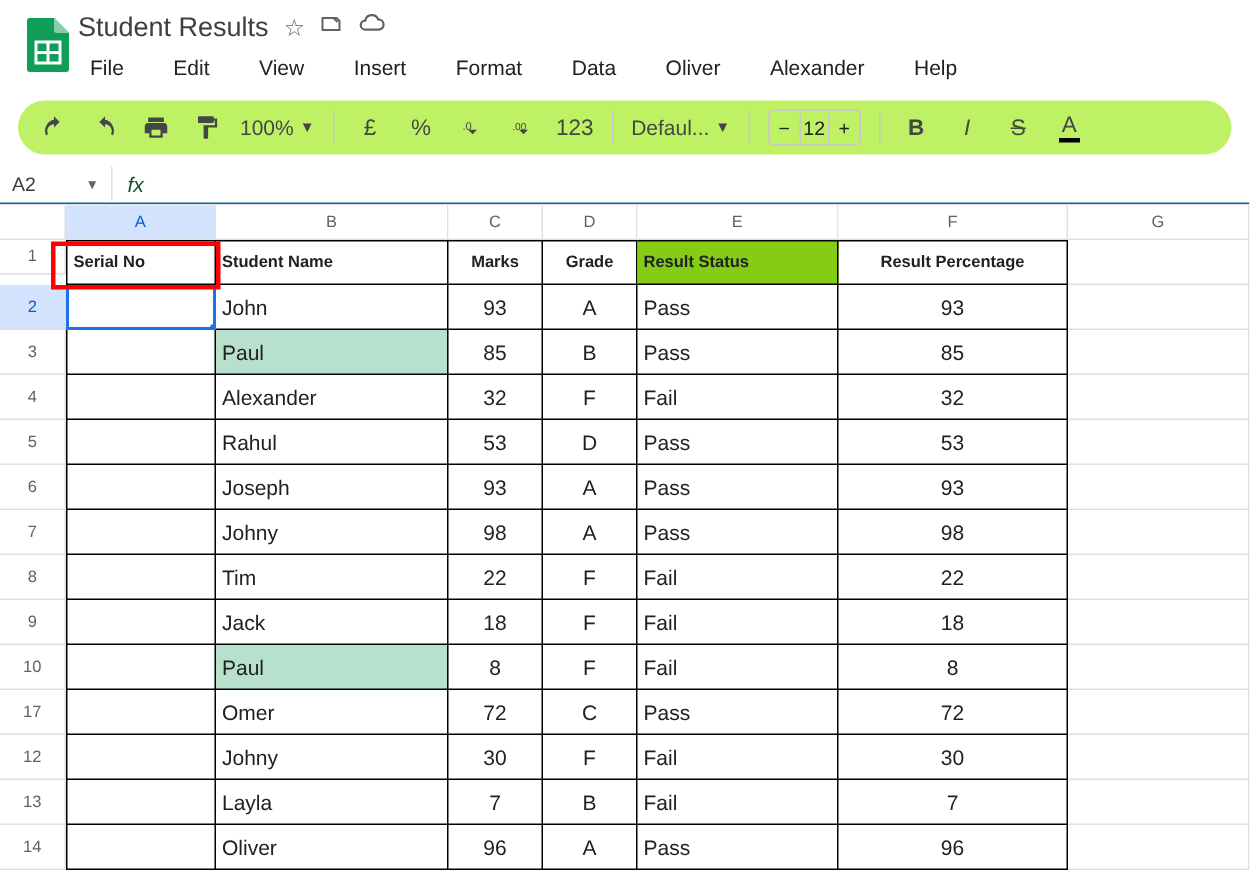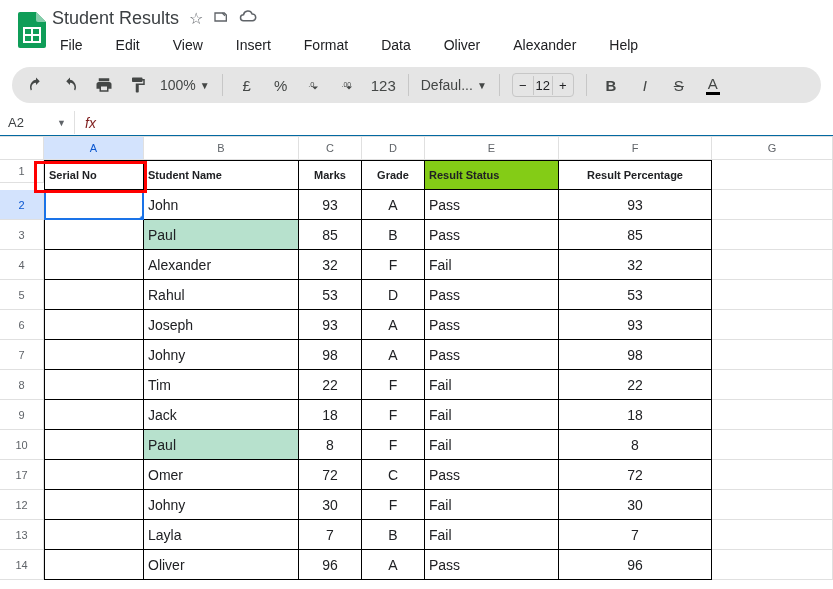--- a/index.html
+++ b/index.html
@@ -10,36 +10,36 @@
 .logo { width: 40px; height: 40px; display: flex; align-items: center; justify-content: center; margin-top: 2px; }
 .logo svg { width: 28px; height: 36px; }
 .title-area { flex: 1; }
 .title-row { display: flex; align-items: center; gap: 10px; }
 .doc-title { font-size: 18px; color: #3c4043; font-weight: 400; }
 .tb-icon { color: #5f6368; font-size: 16px; cursor: pointer; }
 .menu-bar { display: flex; gap: 17px; margin-top: 4px; }
 .menu-item { padding: 4px 8px; font-size: 14px; color: #202124; cursor: pointer; border-radius: 4px; }
 
 
-.toolbar { margin: 10px 12px 0 12px; background: #e5e5e5; border-radius: 24px; padding: 6px 12px; display: flex; align-items: center; gap: 10px; }
+.toolbar { margin: 10px 12px 0 12px; background: #bef264; border-radius: 24px; padding: 6px 12px; display: flex; align-items: center; gap: 10px; }
 .tbtn { color: #444746; cursor: pointer; display: flex; align-items: center; justify-content: center; min-width: 24px; height: 24px; font-size: 15px; }
 .tbtn svg { width: 18px; height: 18px; fill: #444746; }
 .zoom { display: flex; align-items: center; gap: 4px; font-size: 14px; color: #444746; }
 .zoom .caret { font-size: 10px; }
 .sep { width: 1px; height: 22px; background: #c7c7c7; margin: 0 2px; }
 .font-sel { display: flex; align-items: center; gap: 4px; font-size: 14px; color: #444746; cursor: pointer; }
 .size-box { display: flex; align-items: center; border: 1px solid #c7c7c7; border-radius: 4px; height: 24px; }
 .size-box span { width: 20px; text-align: center; cursor: pointer; }
 .size-val { border-left: 1px solid #c7c7c7; border-right: 1px solid #c7c7c7; width: 30px; text-align: center; font-size: 13px; padding: 2px 0; }
 
 
 .formula-bar { display: flex; align-items: flex-start; border-bottom: 1px solid #0369a1; margin-top: 8px; }
 .name-box { width: 75px; display: flex; align-items: center; justify-content: space-between; padding: 4px 8px; font-size: 13px; color: #3c4043; border-right: 1px solid #e0e0e0; }
 .name-box .caret { font-size: 9px; color: #5f6368; }
-.fx { padding: 4px 10px; color: #7f1d1d; font-style: italic; font-size: 14px; }
+.fx { padding: 4px 10px; color: #14532d; font-style: italic; font-size: 14px; }
 .formula-input { flex: 1; height: 24px; }
 
 
 .grid { display: grid; grid-template-columns: 44px 100px 155px 63px 63px 134px 153px 121px; border-top: 1px solid #e0e0e0; position: relative; }
 .col-hdr, .row-hdr { background: #fff; color: #5f6368; font-size: 11px; display: flex; align-items: center; justify-content: center; border-right: 1px solid #e0e0e0; border-bottom: 1px solid #e0e0e0; height: 23px; }
 .col-hdr { height: 23px; }
 .corner { background: #fff; border-right: 1px solid #e0e0e0; border-bottom: 1px solid #e0e0e0; }
 .col-hdr.sel { background: #d3e3fd; color: #0b57d0; }
 .row-hdr.sel { background: #d3e3fd; color: #0b57d0; }
 .cell { border-right: 1px solid #e0e0e0; border-bottom: 1px solid #e0e0e0; height: 30px; display: flex; align-items: center; padding: 0 4px; font-size: 14px; overflow: hidden; white-space: nowrap; position: relative; }

